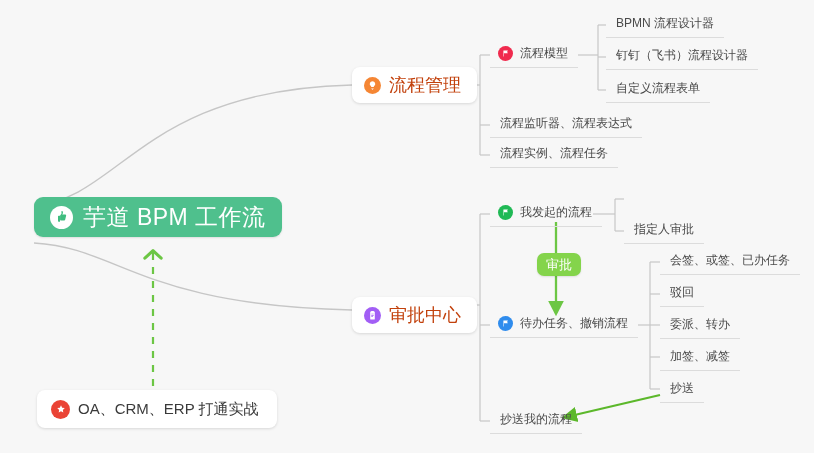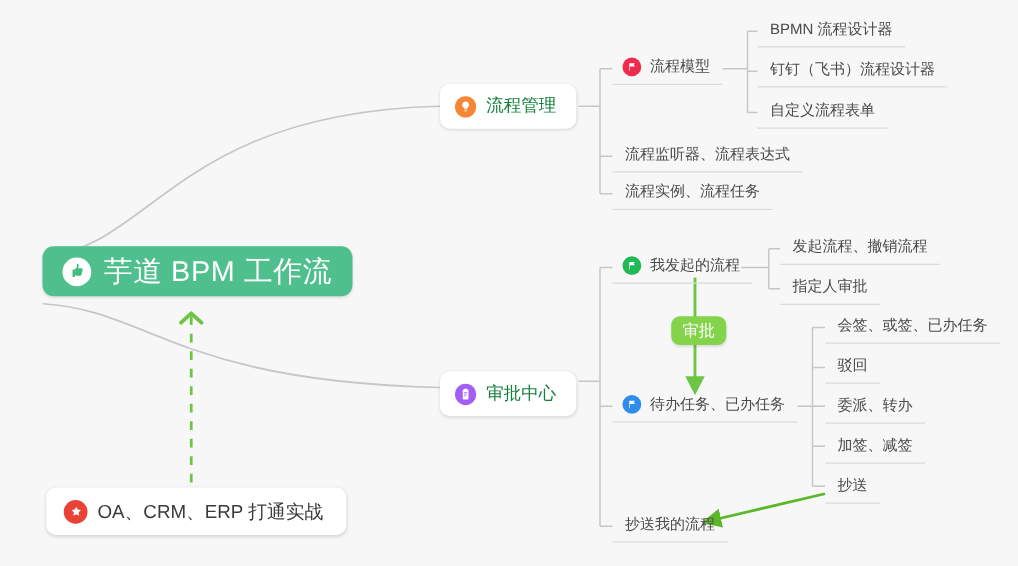--- a/index.html
+++ b/index.html
@@ -55,22 +55,22 @@
     background: #ffffff;
     border-radius: 8px;
     box-shadow: 0 1px 3px rgba(0,0,0,0.13);
     display: flex;
     align-items: center;
     padding: 0 16px 0 12px;
     box-sizing: border-box;
     height: 36px;
   }
   .card-label {
-    font-size: 14px;
-    color: #15803d;
+    font-size: 18px;
+    color: #c2410c;
     margin-left: 8px;
     white-space: nowrap;
   }
   #node-process-mgmt { left: 352px; top: 67px; }
   #node-approval-center { left: 352px; top: 297px; }
   #node-integration {
     left: 37px;
     top: 390px;
     height: 38px;
     padding-left: 14px;
@@ -252,30 +252,29 @@
 
   <div class="leaf-node with-icon" style="left:490px; top:201px;">
     <span class="icon-badge" style="background:#20b955;width:15px;height:15px">
       <svg width="9" height="9" viewBox="0 0 24 24" aria-hidden="true">
         <path fill="#ffffff" d="M6.4 4h11.2c.6 0 .9.7.5 1.1l-2.5 2.6 2.5 2.6c.4.4.1 1.1-.5 1.1H7.8v8.2c0 .4-.3.7-.7.7s-.7-.3-.7-.7V4z"></path>
       </svg>
     </span>
     <span class="leaf-text">我发起的流程</span>
   </div>
 
-  <div class="leaf-node" style="left:624px; top:186px;">发起流程、撤销流程</div>
   <div class="leaf-node" style="left:624px; top:218px;">指定人审批</div>
 
   <div class="leaf-node with-icon" style="left:490px; top:312px;">
     <span class="icon-badge" style="background:#2f8ced;width:15px;height:15px">
       <svg width="9" height="9" viewBox="0 0 24 24" aria-hidden="true">
         <path fill="#ffffff" d="M6.4 4h11.2c.6 0 .9.7.5 1.1l-2.5 2.6 2.5 2.6c.4.4.1 1.1-.5 1.1H7.8v8.2c0 .4-.3.7-.7.7s-.7-.3-.7-.7V4z"></path>
       </svg>
     </span>
-    <span class="leaf-text">待办任务、已办任务</span>
+    <span class="leaf-text">待办任务、撤销流程</span>
   </div>
 
   <div class="leaf-node" style="left:660px; top:249px;">会签、或签、已办任务</div>
   <div class="leaf-node" style="left:660px; top:281px;">驳回</div>
   <div class="leaf-node" style="left:660px; top:313px;">委派、转办</div>
   <div class="leaf-node" style="left:660px; top:345px;">加签、减签</div>
   <div class="leaf-node" style="left:660px; top:377px;">抄送</div>
 
   <div class="leaf-node" style="left:490px; top:408px;">抄送我的流程</div>
 

